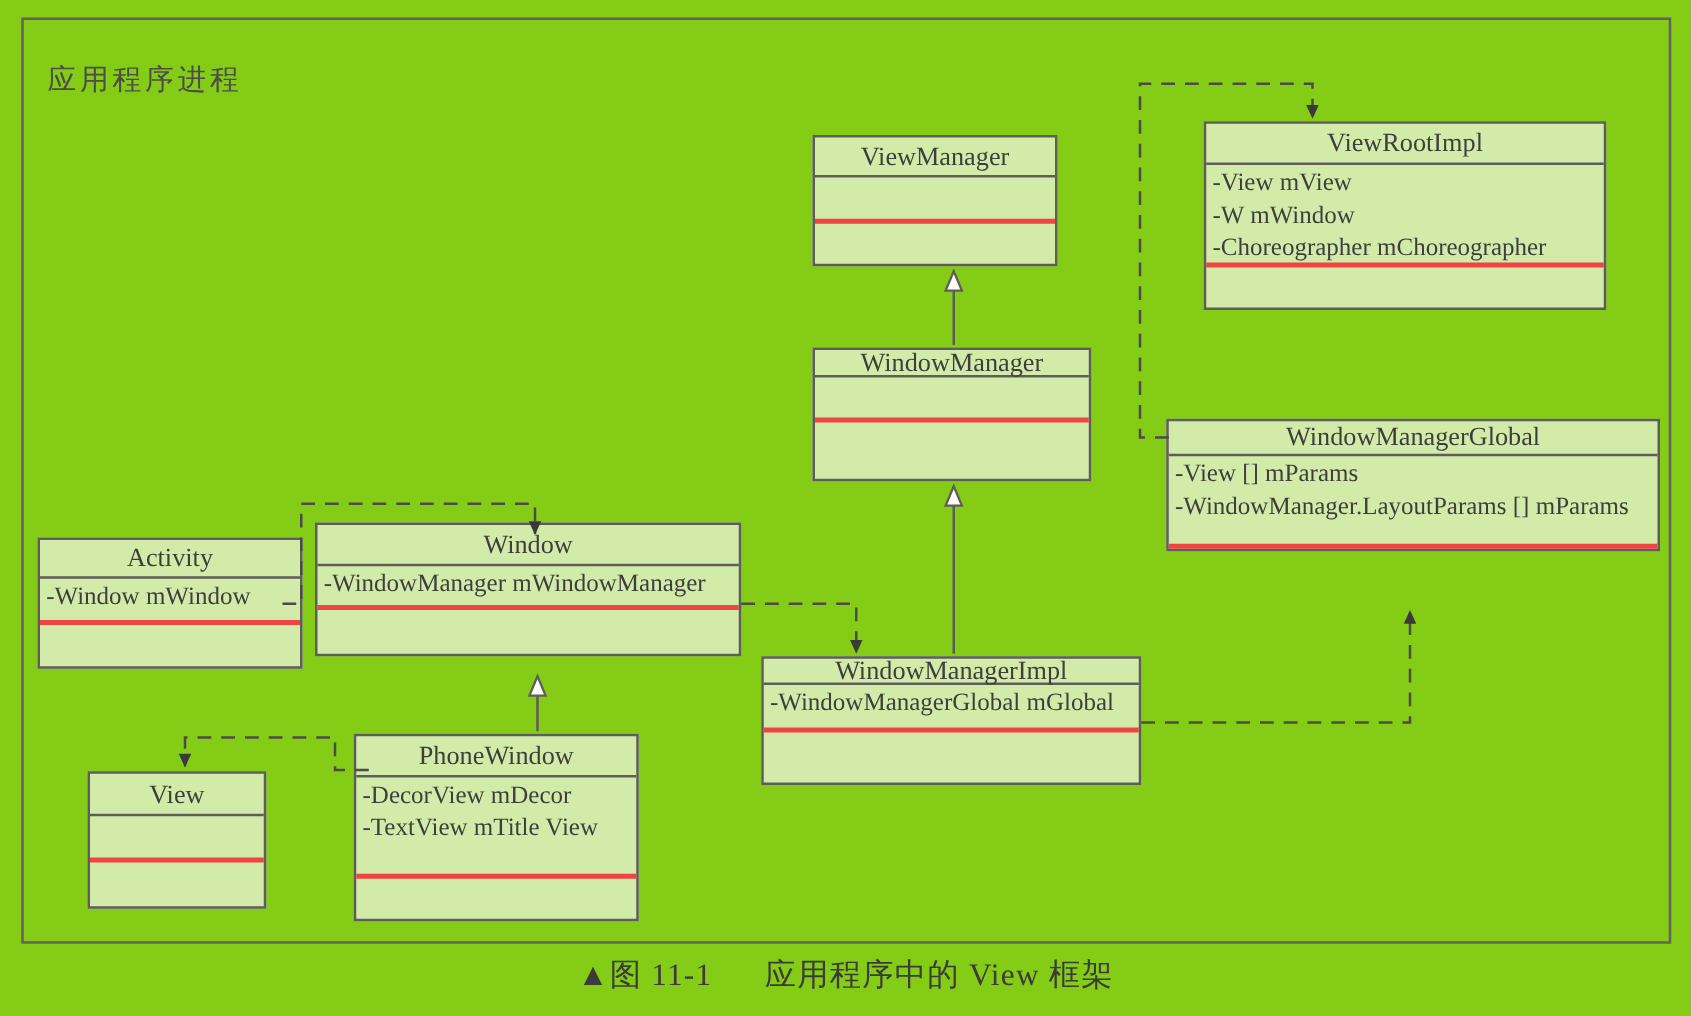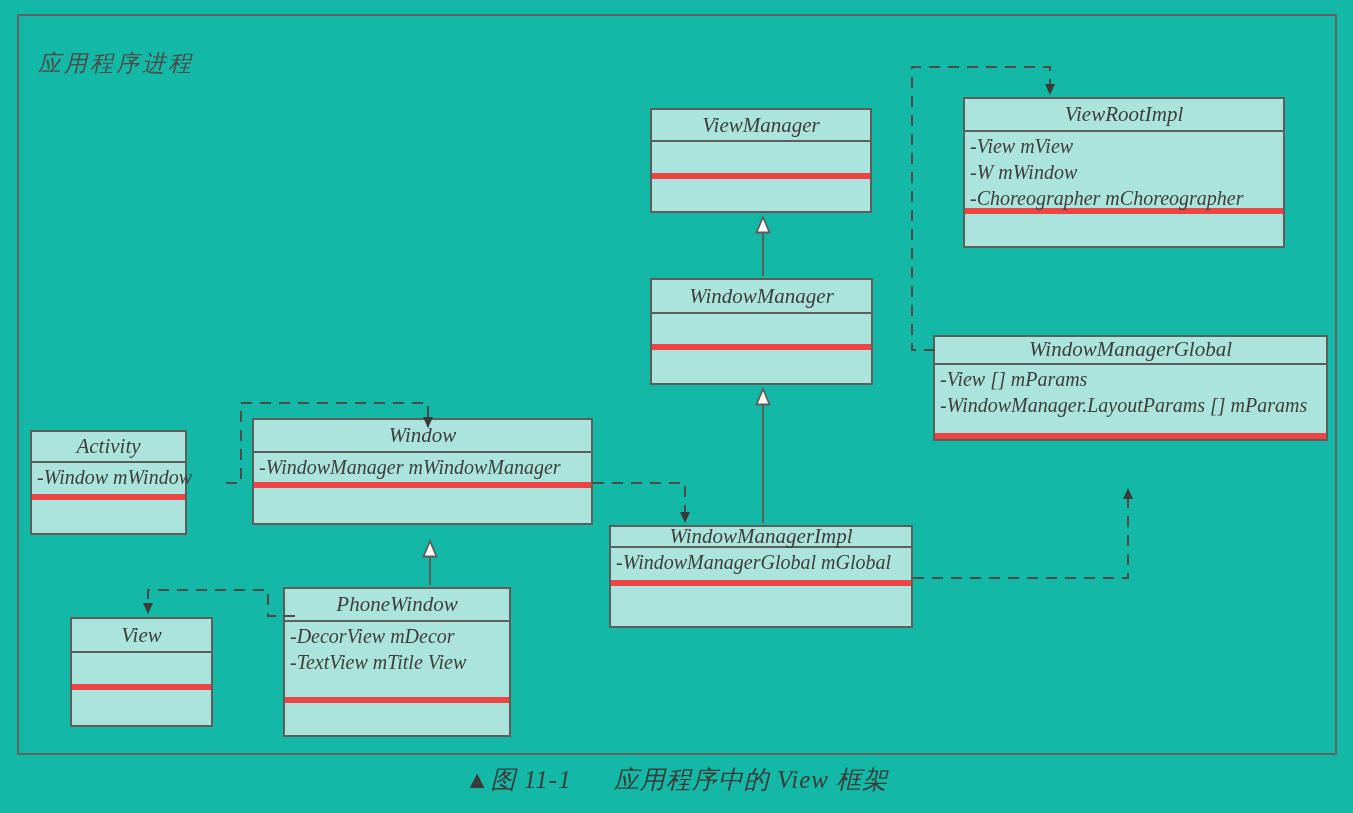--- a/index.html
+++ b/index.html
@@ -1,61 +1,60 @@
 <!DOCTYPE html>
 <html><head>
 <meta charset="utf-8">
 <style>
   html,body { margin:0; padding:0; background:#f1f1ee; }
   .page {
     position:relative; width:1353px; height:813px;
-    background:#14b8a6; overflow:hidden;
+    background:#84cc16; overflow:hidden;
     font-family:"Liberation Serif","DejaVu Serif",serif;
     color:#3e3e3c;
-    font-style:italic;
   }
   .frame {
     position:absolute; left:17px; top:14px; width:1316px; height:737px;
     border:2px solid #62625f; background:transparent;
   }
   .proc-label {
     position:absolute; left:38px; top:48px;
     font-size:23px; letter-spacing:3px; color:#4c4c49;
   }
   .cls {
     position:absolute; border:2px solid #5d5d5a;
     display:flex; flex-direction:column; box-sizing:border-box;
     background:rgba(252,252,249,0.65);
   }
   .cls .t {
     border-bottom:2px solid #5d5d5a; box-sizing:border-box;
     display:flex; align-items:center; justify-content:center;
     font-size:21px; white-space:nowrap;
   }
   .cls .f {
-    border-bottom:6px solid #ef4444; box-sizing:border-box;
+    border-bottom:4px solid #ef4444; box-sizing:border-box;
     padding:1px 3px 0 5px; font-size:20px; line-height:26px; white-space:nowrap;
   }
   .cls .m { flex:1; }
   svg.wires { position:absolute; left:0; top:0; pointer-events:none; }
   .caption {
     position:absolute; left:0; top:763px; width:100%;
     text-align:center; font-size:25px; color:#3b3b38; letter-spacing:1px;
   }
   .caption .fig { margin-right:42px; }
 </style>
 </head>
 <body>
 
 <div class="page">
 
   <div class="frame"></div>
   <div class="proc-label">应用程序进程</div>
 
-  <div class="cls" style="left:30px;top:430px;width:157px;height:105px">
+  <div class="cls" style="left:30px;top:430px;width:212px;height:105px">
     <div class="t" style="height:31px">Activity</div>
     <div class="f" style="height:37px">
       <div>-Window mWindow</div>
     </div>
     <div class="m"></div>
   </div>
 
   <div class="cls" style="left:252px;top:418px;width:341px;height:107px">
     <div class="t" style="height:33px">Window</div>
     <div class="f" style="height:35px">
@@ -72,28 +71,28 @@
 
   <div class="cls" style="left:283px;top:587px;width:228px;height:150px">
     <div class="t" style="height:33px">PhoneWindow</div>
     <div class="f" style="height:81px">
       <div>-DecorView mDecor</div>
       <div>-TextView mTitle View</div>
     </div>
     <div class="m"></div>
   </div>
 
-  <div class="cls" style="left:650px;top:108px;width:222px;height:105px">
+  <div class="cls" style="left:650px;top:108px;width:196px;height:105px">
     <div class="t" style="height:32px">ViewManager</div>
     <div class="f" style="height:37px"></div>
     <div class="m"></div>
   </div>
 
   <div class="cls" style="left:650px;top:278px;width:223px;height:107px">
-    <div class="t" style="height:34px">WindowManager</div>
+    <div class="t" style="height:22px">WindowManager</div>
     <div class="f" style="height:36px"></div>
     <div class="m"></div>
   </div>
 
   <div class="cls" style="left:609px;top:525px;width:304px;height:103px">
     <div class="t" style="height:21px">WindowManagerImpl</div>
     <div class="f" style="height:38px">
       <div>-WindowManagerGlobal mGlobal</div>
     </div>
     <div class="m"></div>

